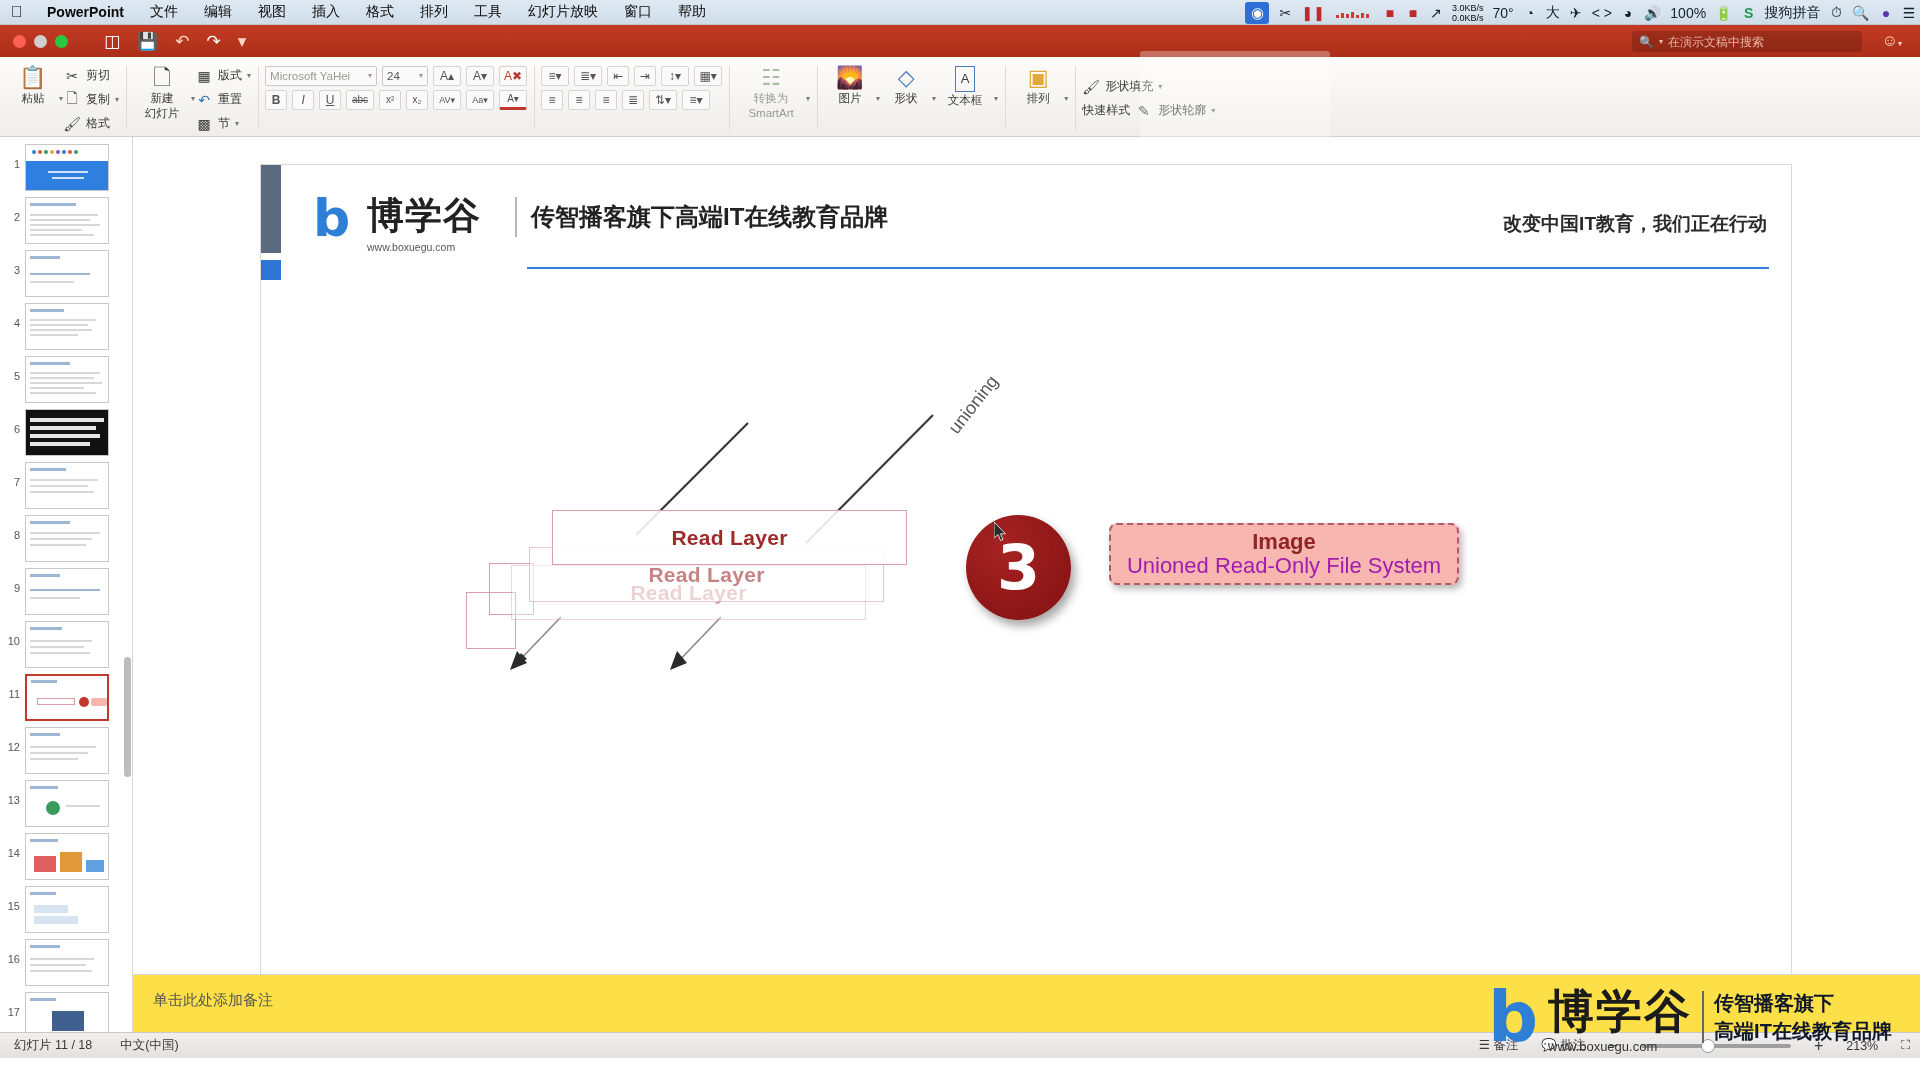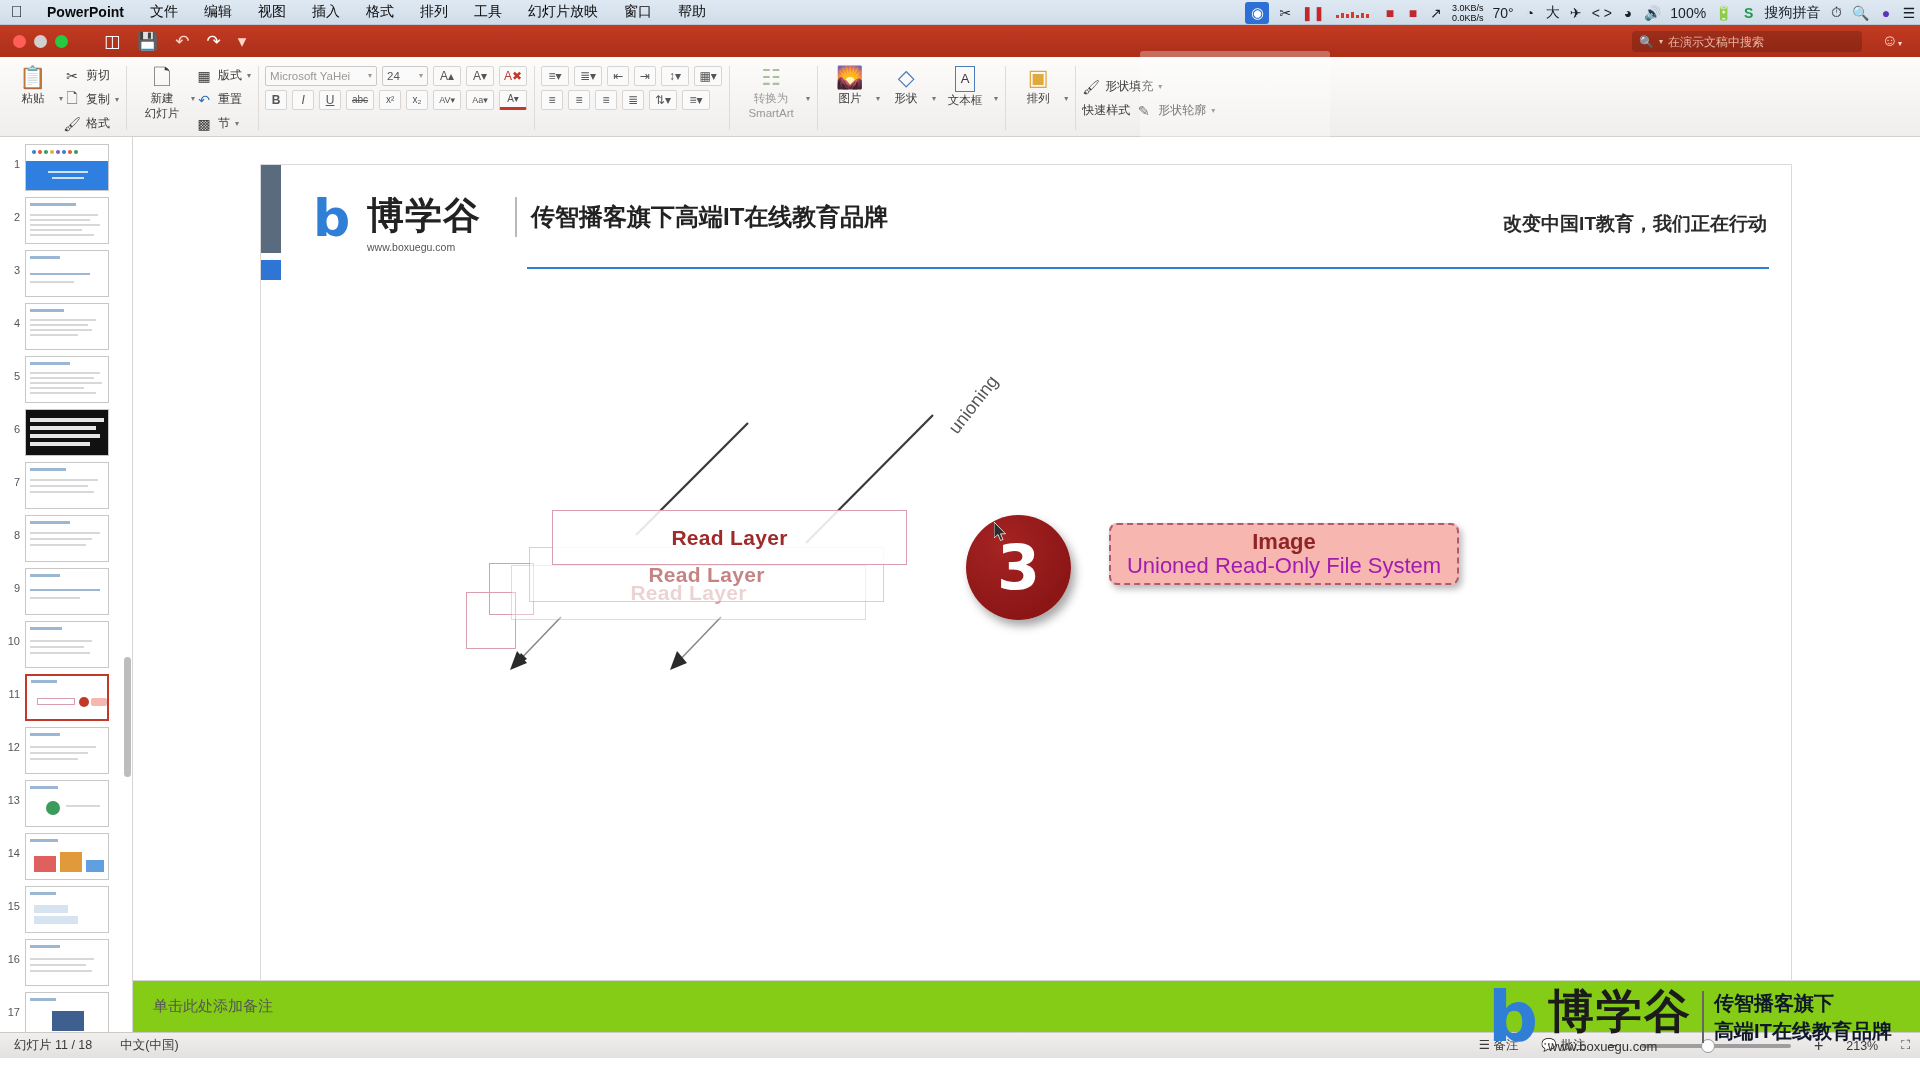--- a/index.html
+++ b/index.html
@@ -186,22 +186,22 @@
   .imgbox .l1 { font-size: 22px; font-weight: bold; color:#8f2525; }
   .imgbox .l2 { font-size: 22px; color:#a21caf; }
   .unioning {
     position: absolute; left: 700px; top: 252px; font-size: 18px; color: #555;
     transform: rotate(-52deg); transform-origin: left bottom; font-style: normal;
   }
   .slide-footer { position:absolute; left:0; bottom:0; width: 100%; height: 40px; background:#5b6b7f; }
 
   
   .notespane {
-    position: absolute; left: 133px; bottom: 26px; width: 1787px; height: 52px;
-    background: #84cc16; border-top: 1px solid #d6d6d6;
+    position: absolute; left: 133px; bottom: 26px; width: 1787px; height: 58px;
+    background: #fde047; border-top: 1px solid #d6d6d6;
   }
   .notes-placeholder { position: absolute; left: 20px; top: 16px; font-size: 15px; color: #555; }
 
   
   .statusbar {
     position: absolute; left: 0; bottom: 0; width: 1920px; height: 26px;
     background: linear-gradient(#f0efee,#e3e1df); border-top: 1px solid #cbc8c5;
     display: flex; align-items: center; font-size: 12.5px; color: #3a3a3a;
   }
   .sb-item { padding: 0 14px; white-space: nowrap; }

